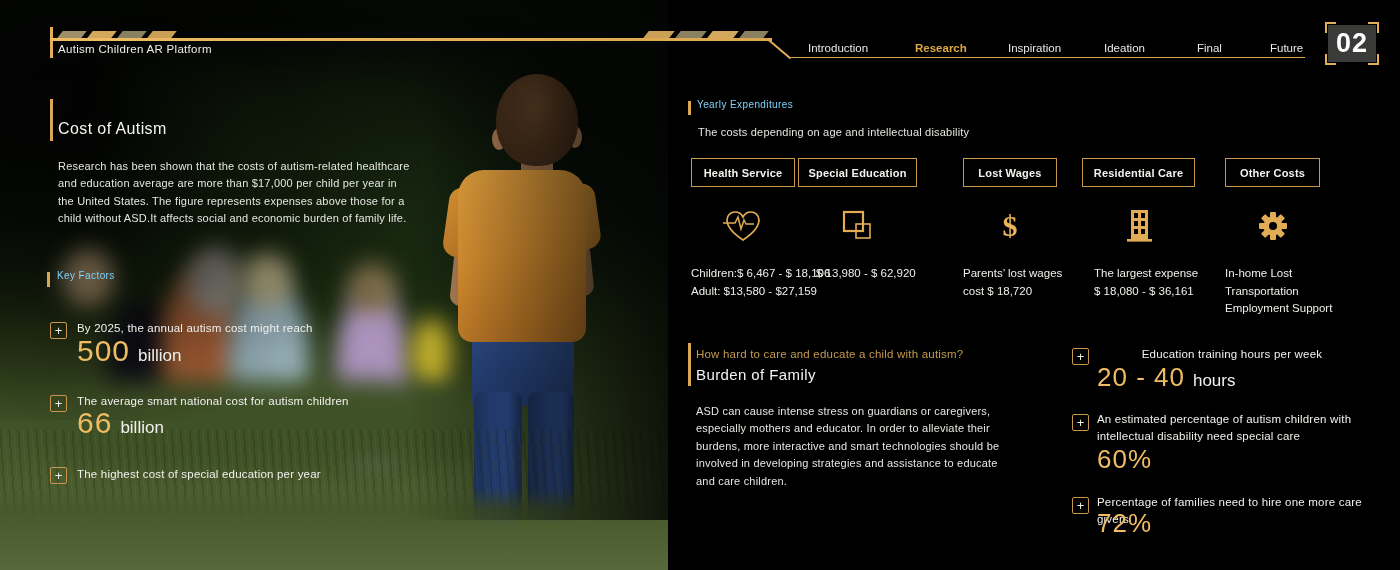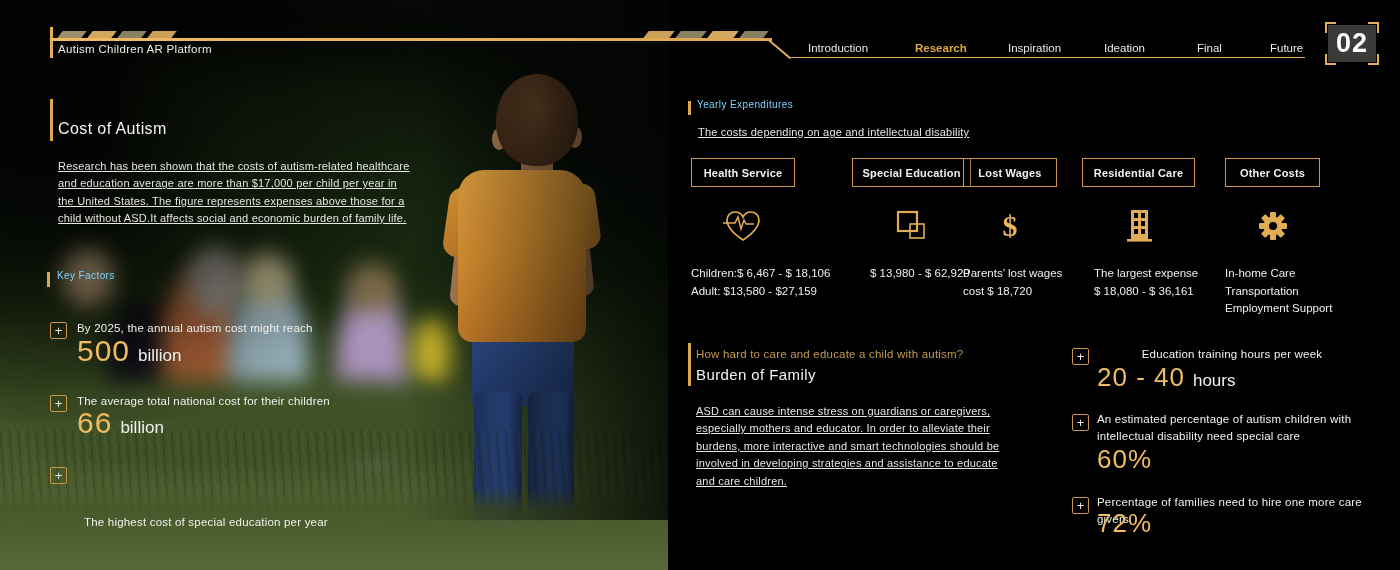--- a/index.html
+++ b/index.html
@@ -74,21 +74,21 @@
       display:flex; align-items:center; justify-content:center; color:#fff; font-size:27px; font-weight:bold; letter-spacing:1px; }
   .corner { position:absolute; width:11px; height:11px; }
   .corner.tl { left:0; top:0;     border-left:2.5px solid #E3AE58; border-top:2.5px solid #E3AE58; }
   .corner.tr { right:0; top:0;    border-right:2.5px solid #E3AE58; border-top:2.5px solid #E3AE58; }
   .corner.bl { left:0; bottom:0;  border-left:2.5px solid #E3AE58; border-bottom:2.5px solid #E3AE58; }
   .corner.br { right:0; bottom:0; border-right:2.5px solid #E3AE58; border-bottom:2.5px solid #E3AE58; }
   
   .q-bar { position:absolute; width:3px; background:#D9A851; }
   .question { position:absolute; font-size:11.5px; color:#C49A4F; letter-spacing:.2px; }
   .sec-title { position:absolute; font-size:16px; color:#F4F4F0; letter-spacing:.4px; }
-  .para { position:absolute; font-size:11px; line-height:17.4px; color:#E6E6E2; letter-spacing:.2px;text-decoration:underline; }
+  .para { position:absolute; font-size:11px; line-height:17.4px; color:#E6E6E2; letter-spacing:.2px; }
   .h-bar { position:absolute; width:3px; background:#D9A851; }
   .h-text { position:absolute; font-size:10px; color:#7dd3fc; letter-spacing:.4px; }
   .plusbox { position:absolute; width:17px; height:17px; border:1.2px solid #C9964B; border-radius:2px;
       display:flex; align-items:center; justify-content:center; color:#F2F2EE; font-size:13px; line-height:1; cursor:pointer; }
   .stat-label { position:absolute; font-size:11.5px; color:#F0F0EC; letter-spacing:.2px; line-height:17px; }
   .stat-value { position:absolute; display:flex; align-items:baseline; gap:8px; }
   .stat-value .big { font-size:30px; color:#EFBC64; letter-spacing:1px; }
   .stat-value .big.md { font-size:26px; }
   .stat-value .unit { font-size:17px; color:#F0F0EC; }
   
@@ -176,48 +176,48 @@
   <div class="h-text" style="left:57px; top:270px;">Key Factors</div>
 
   <div class="plusbox" style="left:50px; top:322px;">+</div>
   <div class="stat-label" style="left:77px; top:320px; width:300px;">By 2025, the annual autism cost might reach</div>
   <div class="stat-value" style="left:77px; top:334px;">
     <span class="big">500</span>
     <span class="unit">billion</span>
   </div>
 
   <div class="plusbox" style="left:50px; top:395px;">+</div>
-  <div class="stat-label" style="left:77px; top:393px; width:320px;">The average total national cost for their children</div>
+  <div class="stat-label" style="left:77px; top:393px; width:320px;">The average smart national cost for autism children</div>
   <div class="stat-value" style="left:77px; top:406px;text-align:center;">
     <span class="big">66</span>
     <span class="unit">billion</span>
   </div>
 
   <div class="plusbox" style="left:50px; top:467px;">+</div>
-  <div class="stat-label" style="left:84px; top:466px; width:320px;margin-top:48px;">The highest cost of special education per year</div>
+  <div class="stat-label" style="left:77px; top:466px; width:320px;">The highest cost of special education per year</div>
 
   <div class="h-bar" style="left:688px; top:101px; height:14px;"></div>
   <div class="h-text" style="left:697px; top:99px;">Yearly Expenditures</div>
   <div class="para" style="left:698px; top:124px; width:420px;">The costs depending on age and intellectual disability</div>
 
   <div class="exp-col" style="left:691px; width:104px;">
     <button class="exp-btn">Health Service</button>
     <div class="exp-icon">
       <svg width="42" height="36" viewBox="0 0 42 36">
         <path d="M21 32 C9 24 5 17 5 12 C5 7 9 4 13 4 C17 4 20 7 21 9 C22 7 25 4 29 4 C33 4 37 7 37 12 C37 17 33 24 21 32 Z" fill="none" stroke="#E2AC55" stroke-width="1.7"></path>
         <polyline points="1 15 13 15 16 9 19 21 22 12 24 16 32 16" fill="none" stroke="#E2AC55" stroke-width="1.5"></polyline>
       </svg>
     </div>
     <div class="exp-lines">
       <div>Children:$ 6,467 - $ 18,106</div>
       <div>Adult: $13,580 - $27,159</div>
     </div>
   </div>
 
-  <div class="exp-col" style="left:852px; width:119px;">
+  <div class="exp-col" style="left:798px; width:119px;">
     <button class="exp-btn">Special Education</button>
     <div class="exp-icon">
       <svg width="34" height="34" viewBox="0 0 34 34">
         <rect x="3" y="3" width="19" height="19" fill="none" stroke="#E2AC55" stroke-width="2.2"></rect>
         <rect x="15" y="15" width="14" height="14" fill="none" stroke="#E2AC55" stroke-width="1.6"></rect>
       </svg>
     </div>
     <div class="exp-lines" style="padding-left:18px;">
       <div>$ 13,980 - $ 62,920</div>
     </div>
@@ -262,21 +262,21 @@
           <rect x="14" y="3" width="6" height="28" rx="1"></rect>
           <rect x="14" y="3" width="6" height="28" rx="1" transform="rotate(45 17 17)"></rect>
           <rect x="14" y="3" width="6" height="28" rx="1" transform="rotate(90 17 17)"></rect>
           <rect x="14" y="3" width="6" height="28" rx="1" transform="rotate(135 17 17)"></rect>
           <circle cx="17" cy="17" r="9.5"></circle>
         </g>
         <circle cx="17" cy="17" r="4" fill="#000"></circle>
       </svg>
     </div>
     <div class="exp-lines">
-      <div>In-home Care</div>
+      <div>In-home Lost</div>
       <div>Transportation</div>
       <div>Employment Support</div>
     </div>
   </div>
 
   <div class="q-bar" style="left:688px; top:343px; height:43px;"></div>
   <div class="question" style="left:696px; top:348px;">How hard to care and educate a child with autism?</div>
   <div class="sec-title" style="left:696px; top:366px; font-size:15px;">Burden of Family</div>
   <div class="para" style="left:696px; top:403px; width:322px;">ASD can cause intense stress on guardians or caregivers, especially mothers and educator. In order to alleviate their burdens, more interactive and smart technologies should be involved in developing strategies and assistance to educate and care children.</div>
 

